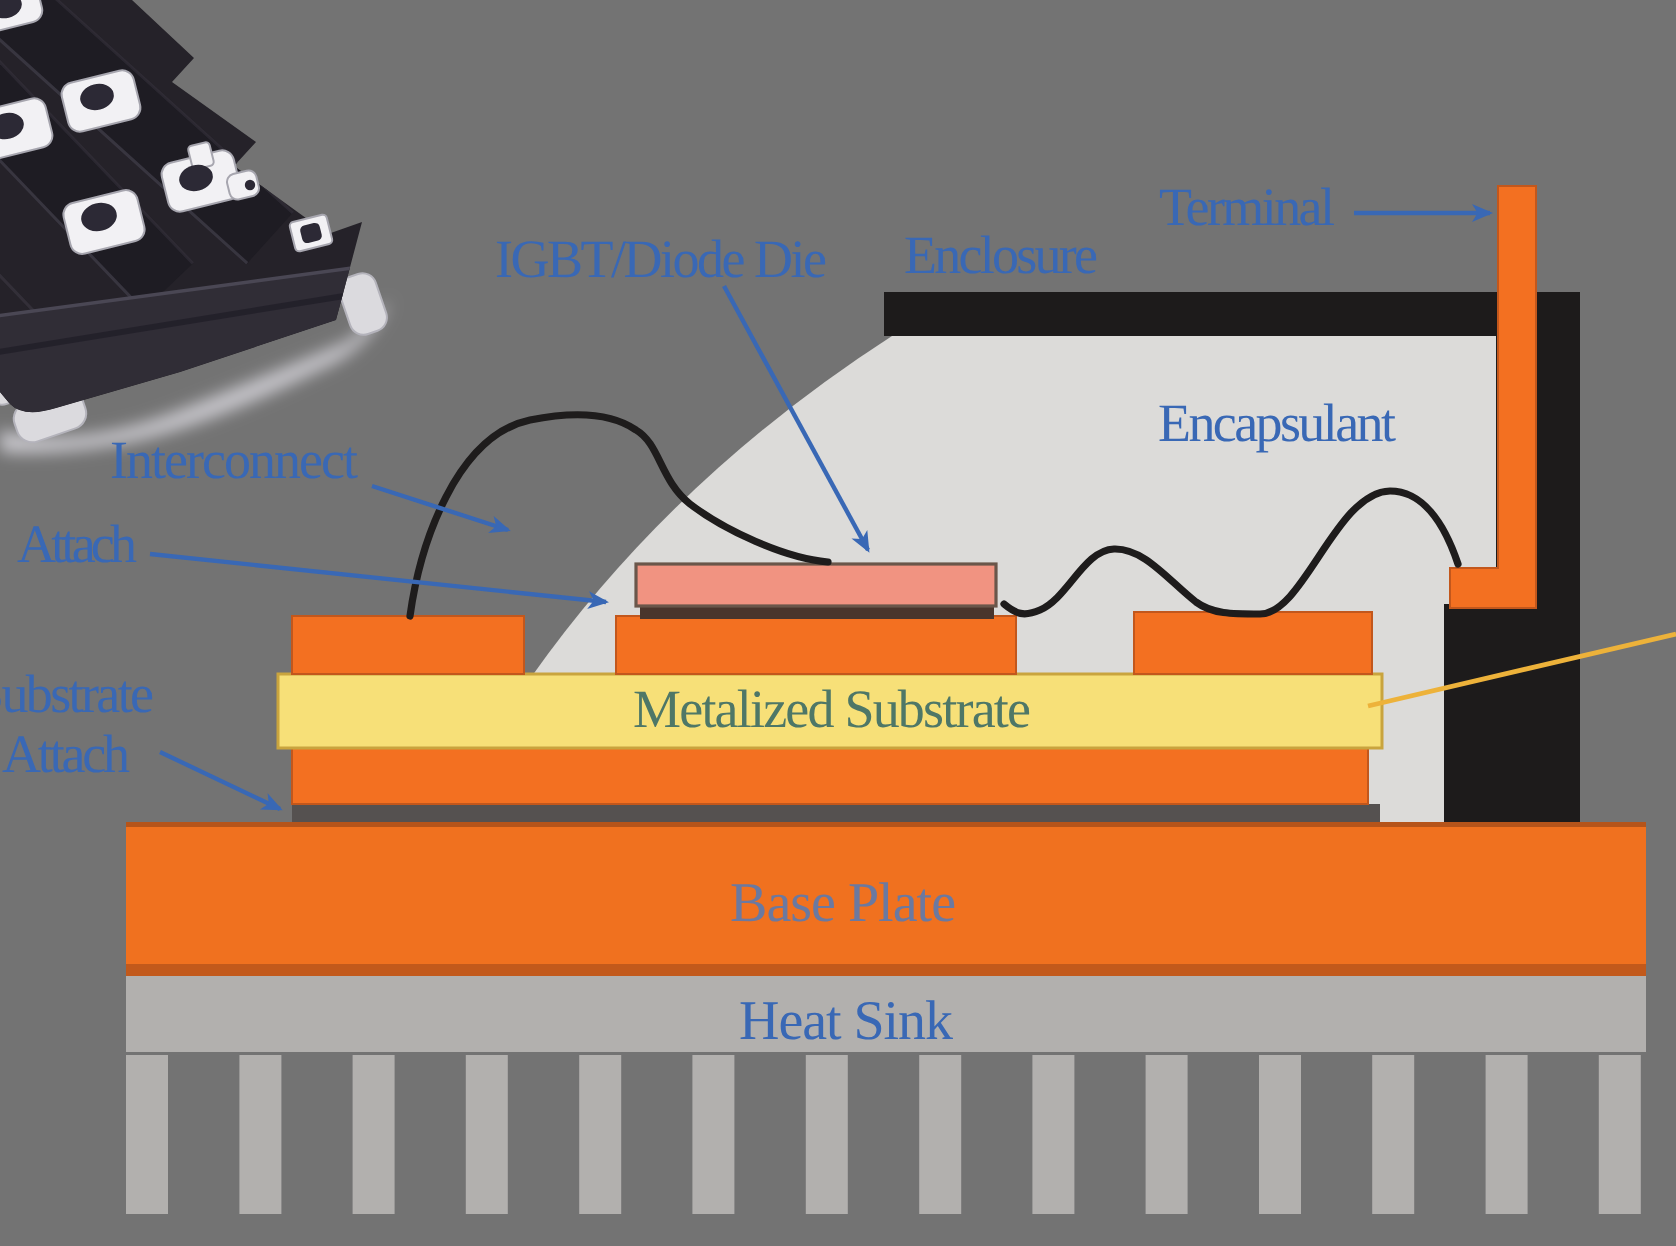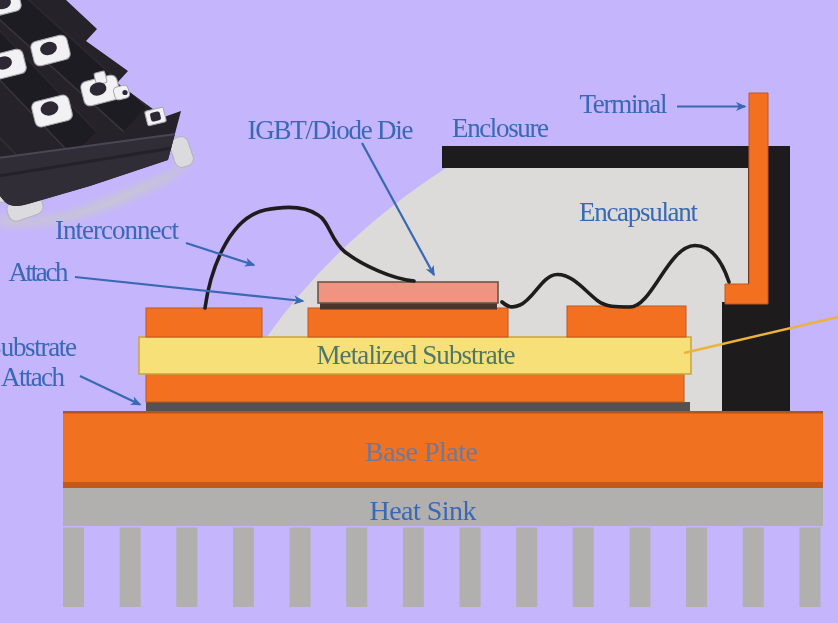--- a/index.html
+++ b/index.html
@@ -1,16 +1,16 @@
 <!DOCTYPE html>
 <html><head>
 <meta charset="utf-8">
 <style>
   html,body{margin:0;padding:0;background:#fff;}
-  #stage{position:relative;width:838px;height:623px;overflow:hidden;background:#c4b5fd;}
+  #stage{position:relative;width:838px;height:623px;overflow:hidden;background:#737373;}
   svg{display:block;}
   text{font-family:"Liberation Serif",serif;}
 </style>
 </head>
 <body>
 <div id="stage">
 <svg width="838" height="623" viewBox="0 0 838 623" xmlns="http://www.w3.org/2000/svg">
   <defs>
     <marker id="ah" markerWidth="12" markerHeight="10" refX="9.3" refY="5" orient="auto" markerUnits="userSpaceOnUse">
       <path d="M0.3,0.5 L10.8,5 L0.3,9.5 L3.1,5 Z" fill="#3968b5"></path>

